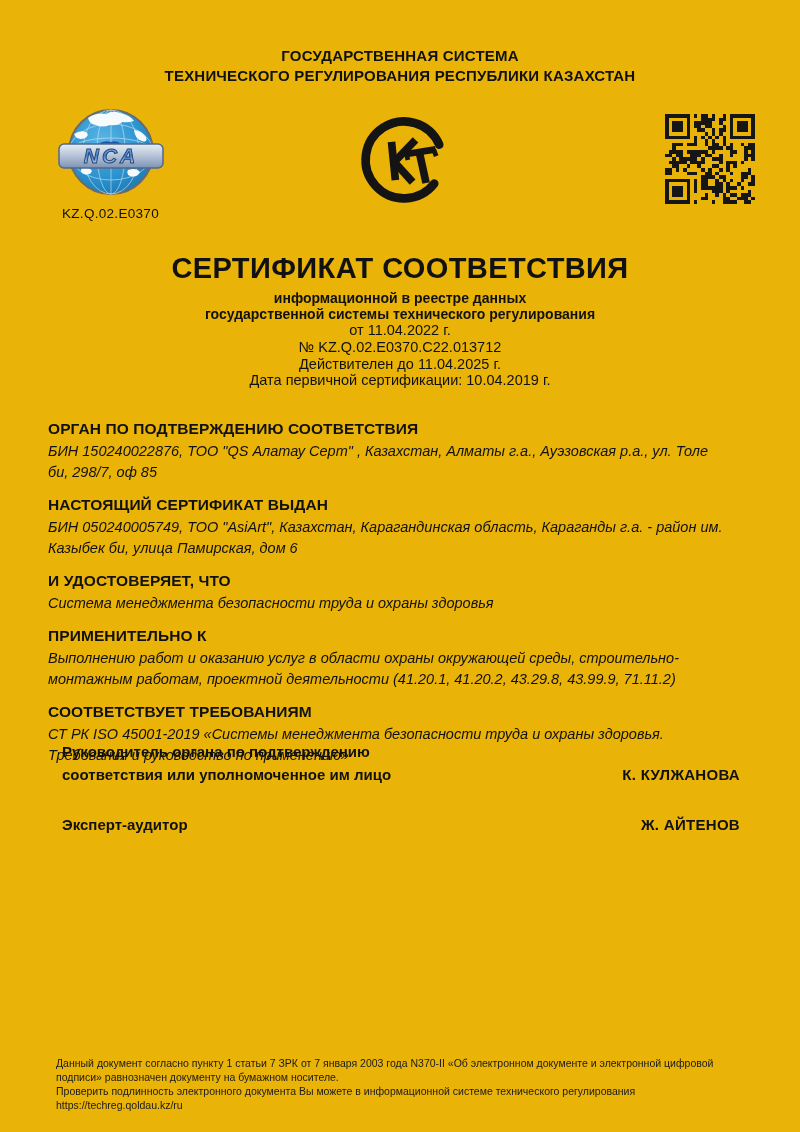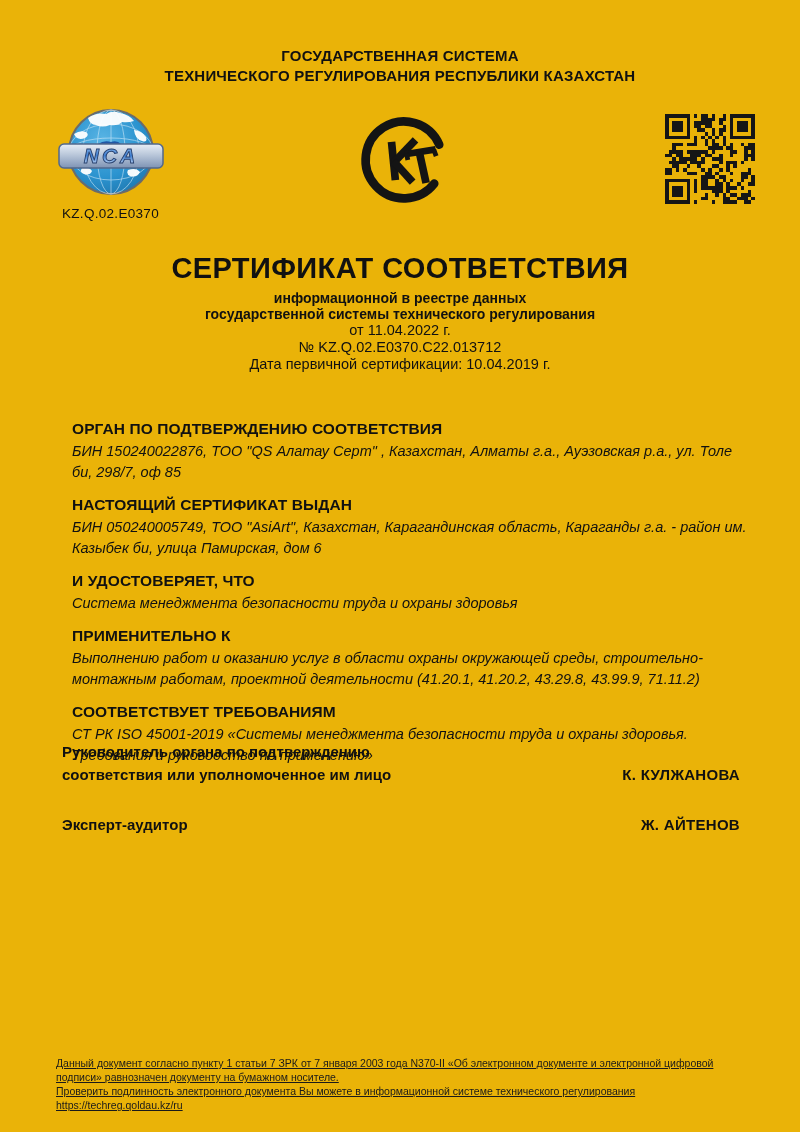--- a/index.html
+++ b/index.html
@@ -34,21 +34,21 @@
   .title-block {
     position: absolute; top: 252px; left: 0; right: 0; text-align: center;
   }
   .title-block h1 {
     font-size: 29px; font-weight: bold; letter-spacing: 0.4px; margin-bottom: 5px;
   }
   .title-block .b-line { font-weight: bold; font-size: 14px; line-height: 16px; }
   .title-block .r-line { font-size: 14.5px; line-height: 16.8px; }
 
   
-  .sections { position: absolute; left: 72px; top: 420px; width: 684px; }
+  .sections { position: absolute; left: 48px; top: 420px; width: 684px; }
   .sections section { margin-bottom: 13px; }
   .sections h2 {
     font-size: 15.5px; font-weight: bold; letter-spacing: 0.1px; margin-bottom: 3px;
   }
   .sections p {
     font-size: 14.5px; font-style: italic; line-height: 21px;
   }
 
   
   .signatures { position: absolute; left: 62px; top: 740px; width: 678px; }
@@ -56,21 +56,21 @@
     display: flex; justify-content: space-between; align-items: flex-end;
     font-weight: bold; font-size: 15px; line-height: 23px;
   }
   .sig-row + .sig-row { margin-top: 27px; }
   .sig-role span { display: block; }
   .sig-name { white-space: nowrap; letter-spacing: 0.3px; }
 
   
   .doc-footer {
     position: absolute; left: 56px; top: 1056px; width: 700px;
-    font-size: 10.5px; line-height: 14px; color: #1a1a1a; text-decoration: underline;
+    font-size: 10.5px; line-height: 14px; color: #1a1a1a;
   }
 </style>
 </head>
 <body>
 
 <div class="page">
 
   <div class="doc-header">
     <div>ГОСУДАРСТВЕННАЯ СИСТЕМА</div>
     <div>ТЕХНИЧЕСКОГО РЕГУЛИРОВАНИЯ РЕСПУБЛИКИ КАЗАХСТАН</div>
@@ -459,20 +459,21 @@
   </div>
 
   <div class="blank-number">KZ.Q.02.E0370</div>
 
   <div class="title-block">
     <h1>СЕРТИФИКАТ СООТВЕТСТВИЯ</h1>
     <div class="b-line">информационной в реестре данных</div>
     <div class="b-line">государственной системы технического регулирования</div>
     <div class="r-line">от 11.04.2022 г.</div>
     <div class="r-line">№ KZ.Q.02.E0370.C22.013712</div>
+    <div class="r-line">Действителен до 11.04.2025 г.</div>
     <div class="r-line">Дата первичной сертификации: 10.04.2019 г.</div>
   </div>
 
   <div class="sections">
     <section>
       <h2>ОРГАН ПО ПОДТВЕРЖДЕНИЮ СООТВЕТСТВИЯ</h2>
       <p>БИН 150240022876, ТОО "QS Алатау Серт" , Казахстан, Алматы г.а., Ауэзовская р.а., ул. Толе би, 298/7, оф 85</p>
     </section>
     <section>
       <h2>НАСТОЯЩИЙ СЕРТИФИКАТ ВЫДАН</h2>

